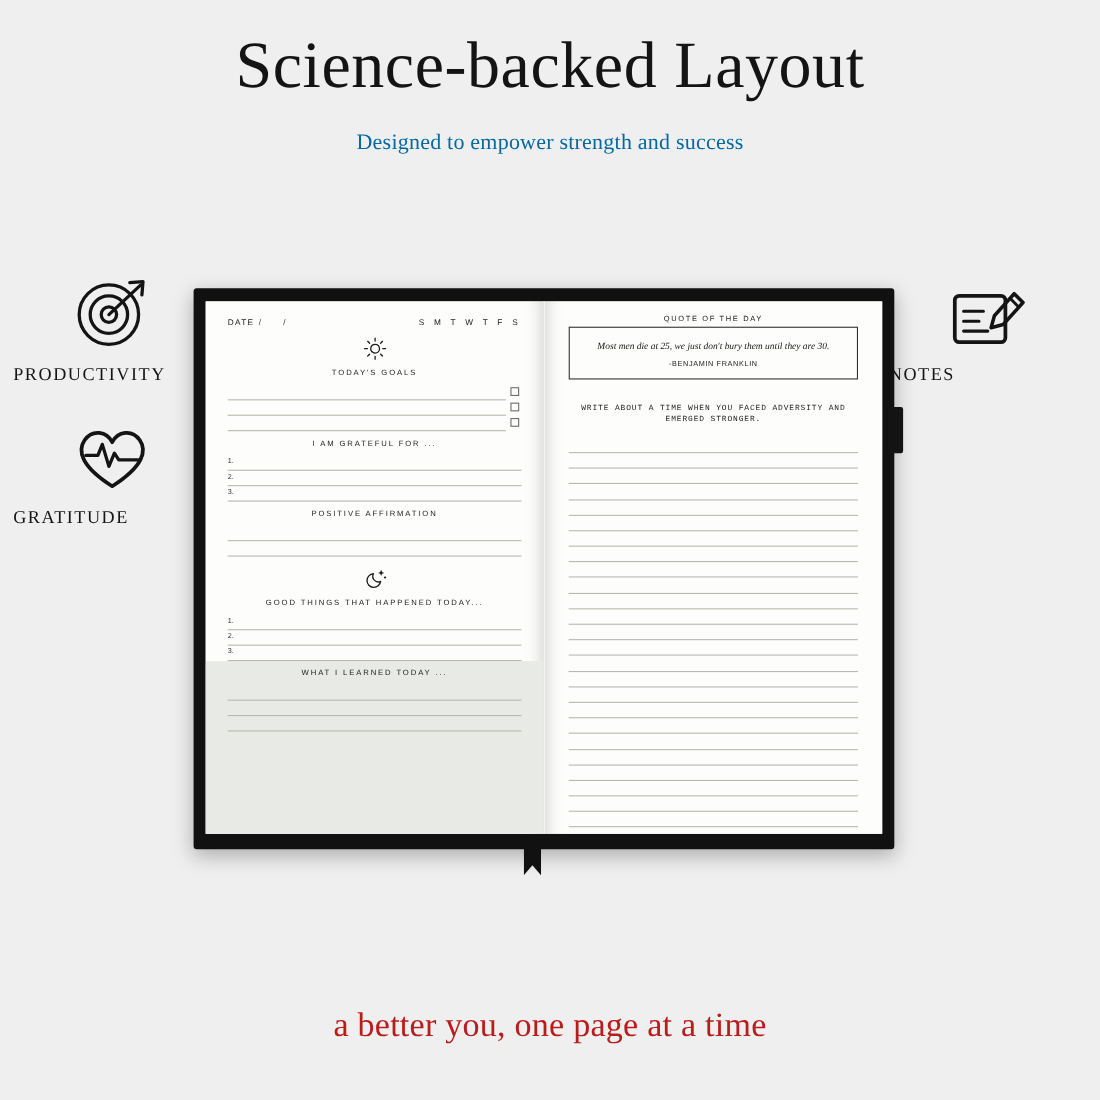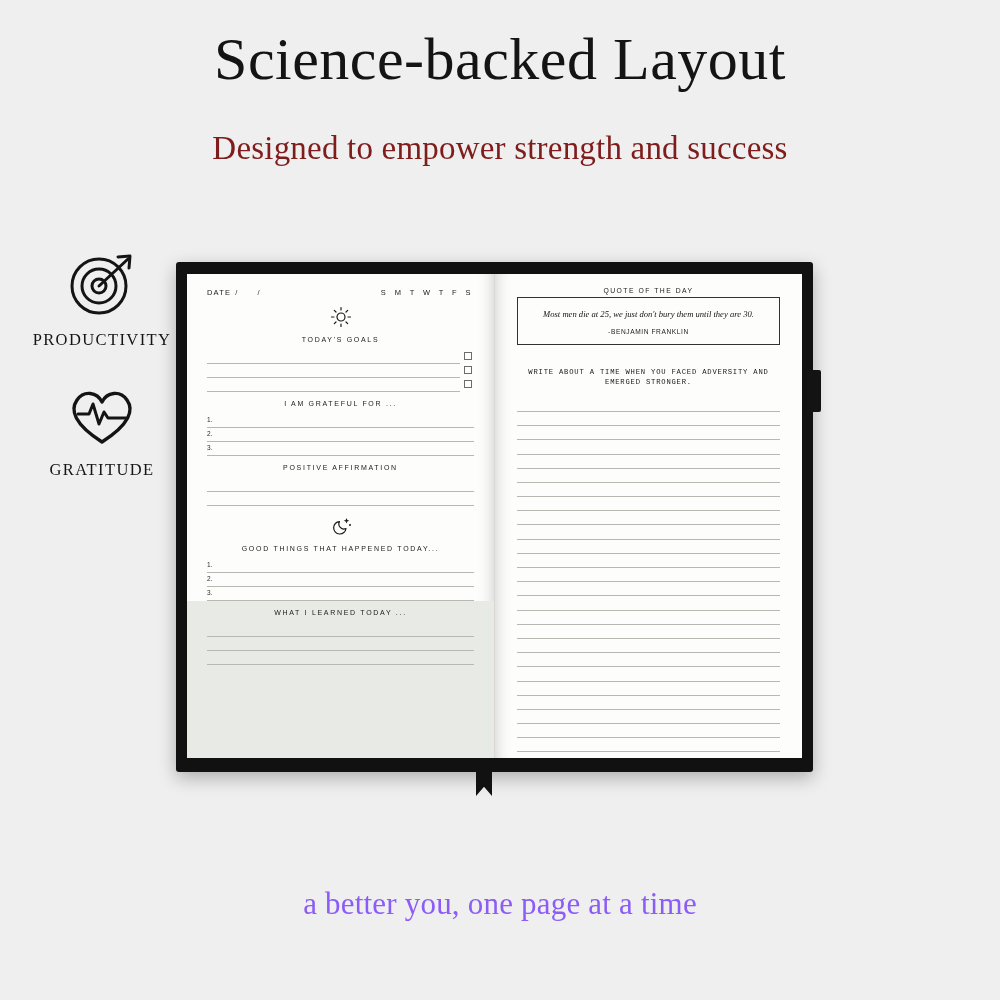--- a/index.html
+++ b/index.html
@@ -25,51 +25,51 @@
     font-family: "Liberation Serif", serif;
     font-size: 60px;
     font-weight: 400;
     letter-spacing: 0.5px;
     color: #141414;
     margin: 0;
     line-height: 1.1;
   }
   .subtitle {
     font-family: "Liberation Serif", serif;
-    font-size: 33px;
+    font-size: 20px;
     font-weight: 400;
-    color: #7f1d1d;
-    margin-top: 38px;
+    color: #0369a1;
+    margin-top: 26px;
     letter-spacing: 0.2px;
   }
 
   
   .footer {
     position: absolute;
     left: 0;
     right: 0;
-    bottom: 78px;
+    bottom: 50px;
     text-align: center;
     font-family: "Liberation Serif", serif;
     font-size: 31px;
-    color: #8b5cf6;
+    color: #b91c1c;
     letter-spacing: 0.2px;
   }
 
   
   .features {
     position: absolute;
     top: 248px;
     width: 180px;
   }
   .features.left { left: 12px; }
   .features.right { right: 12px; }
 
   .feature {
-    text-align: center;
+    text-align: left;
     margin-bottom: 28px;
   }
   .feature .ficon {
     height: 74px;
     display: flex;
     align-items: center;
     justify-content: center;
   }
   .feature .flabel {
     font-family: "Liberation Serif", serif;
@@ -284,20 +284,31 @@
   </div>
 
 
 
 </div>
 
 <div class="features right">
 
 
 
+  <div class="feature">
+    <div class="ficon">
+      <svg width="76" height="68" viewBox="0 0 76 68">
+        <rect x="8" y="18" width="46" height="42" rx="4" fill="none" stroke="#141414" stroke-width="3.4"></rect>
+        <path d="M16 32 H34 M16 41 H30 M16 50 H38" stroke="#141414" stroke-width="2.8" stroke-linecap="round"></path>
+        <path d="M44 36 L62 16 L70 24 L52 44 L41 47 Z" fill="none" stroke="#141414" stroke-width="3.2" stroke-linejoin="round"></path>
+        <path d="M58 20 L66 28" stroke="#141414" stroke-width="2.6"></path>
+      </svg>
+    </div>
+    <div class="flabel">NOTES</div>
+  </div>
 
 </div>
 
 <div class="book">
   <div class="cover"></div>
   <div class="elastic"></div>
 
   <div class="pages">
 
     <div class="page left">

